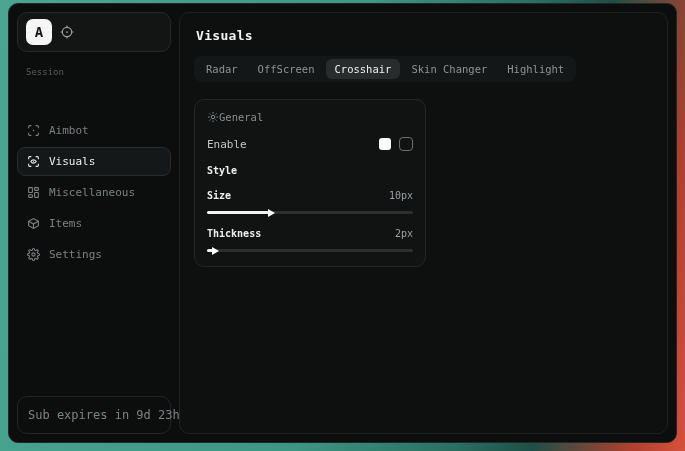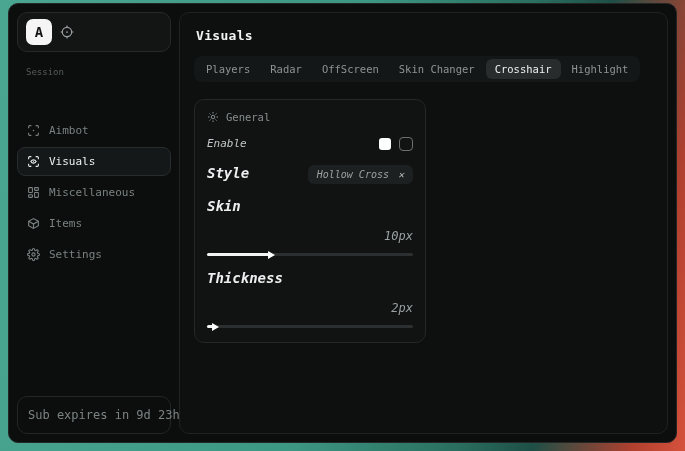--- a/index.html
+++ b/index.html
@@ -52,33 +52,33 @@
   }
   .main-title { font-size:13px; font-weight:bold; color:#f2f4f4; margin:3px 0 13px 2px; letter-spacing:.3px; }
   .tabbar { display:inline-flex; background:#141717; border-radius:8px; padding:3px; gap:2px; align-items:center; }
   .tab { font-size:10.5px; color:#8d9393; padding:4px 9px; border-radius:6px; white-space:nowrap; cursor:default; }
   .tab.active { background:#282c2c; color:#f0f2f2; }
   
   .card {
     margin-top:17px; width:232px; border:1px solid #242727; background:#111313;
     border-radius:10px; padding:11px 12px 14px 12px;
   }
-  .card-header { display:flex; align-items:center; gap:7px; color:#888e8e; font-size:10.5px; }
-  .row { display:flex; justify-content:space-between; margin-top:14px;font-style:italic; }
+  .card-header { display:flex; align-items:center; color:#888e8e; font-size:10.5px; }
+  .row { display:flex; align-items:center; justify-content:space-between; margin-top:14px; }
   .lbl-soft { font-size:11px; color:#c2c7c7; }
-  .lbl-strong { font-size:14px; color:#ecefef; font-weight:bold; }
+  .lbl-strong { font-size:10px; color:#ecefef; font-weight:bold; }
   .controls { display:flex; align-items:center; gap:8px; }
   .swatch { width:12px; height:12px; border-radius:3px; background:#ffffff; }
   .checkbox { width:14px; height:14px; border-radius:4px; border:1.5px solid #6a7070; background:transparent; }
   .chip {
     display:flex; align-items:center; gap:9px; background:#1d2020;
     border-radius:6px; padding:4px 9px; font-size:10px; color:#9aa1a1;
   }
   .chip .x { color:#b2b8b8; font-size:10px; line-height:1; cursor:default; }
-  .value { font-size:12px; color:#9aa1a1;margin-top:31px; }
+  .value { font-size:10px; color:#9aa1a1; }
   .slider { position:relative; height:3px; border-radius:2px; background:#2b2f2f; margin-top:10px; }
   .slider .fill { position:absolute; left:0; top:0; height:100%; border-radius:2px; background:#f2f4f4; }
   .slider .fill::after {
     content:""; position:absolute; right:-6px; top:50%; transform:translateY(-50%);
     border-top:4px solid transparent; border-bottom:4px solid transparent; border-left:7px solid #ffffff;
   }
   svg { display:block; }
 </style>
 </head>
 <body>
@@ -171,25 +171,24 @@
     <div class="side-footer">
       <div class="l1">Sub expires in 9d 23h</div>
     </div>
   </div>
 
   <div class="main">
 
     <div class="main-title">Visuals</div>
 
     <div class="tabbar">
-      <div class="tab">Players</div>
       <div class="tab">Radar</div>
       <div class="tab">OffScreen</div>
+      <div class="tab active">Crosshair</div>
       <div class="tab">Skin Changer</div>
-      <div class="tab active">Crosshair</div>
       <div class="tab">Highlight</div>
     </div>
 
     <div class="card">
 
       <div class="card-header">
         <span>
           <svg width="12" height="12" viewBox="0 0 24 24" fill="none" stroke="currentColor" stroke-width="2">
             <circle cx="12" cy="12" r="3.5"></circle>
             <line x1="12" y1="2" x2="12" y2="5"></line>
@@ -208,28 +207,24 @@
       <div class="row">
         <span class="lbl-soft">Enable</span>
         <span class="controls">
           <span class="swatch"></span>
           <span class="checkbox"></span>
         </span>
       </div>
 
       <div class="row">
         <span class="lbl-strong">Style</span>
-        <span class="chip">
-          <span>Hollow Cross</span>
-          <span class="x">✕</span>
-        </span>
-      </div>
-
-      <div class="row">
-        <span class="lbl-strong">Skin</span>
+      </div>
+
+      <div class="row">
+        <span class="lbl-strong">Size</span>
         <span class="value">10px</span>
       </div>
       <div class="slider">
         <div class="fill" style="width: 30%;"></div>
       </div>
 
       <div class="row">
         <span class="lbl-strong">Thickness</span>
         <span class="value">2px</span>
       </div>

